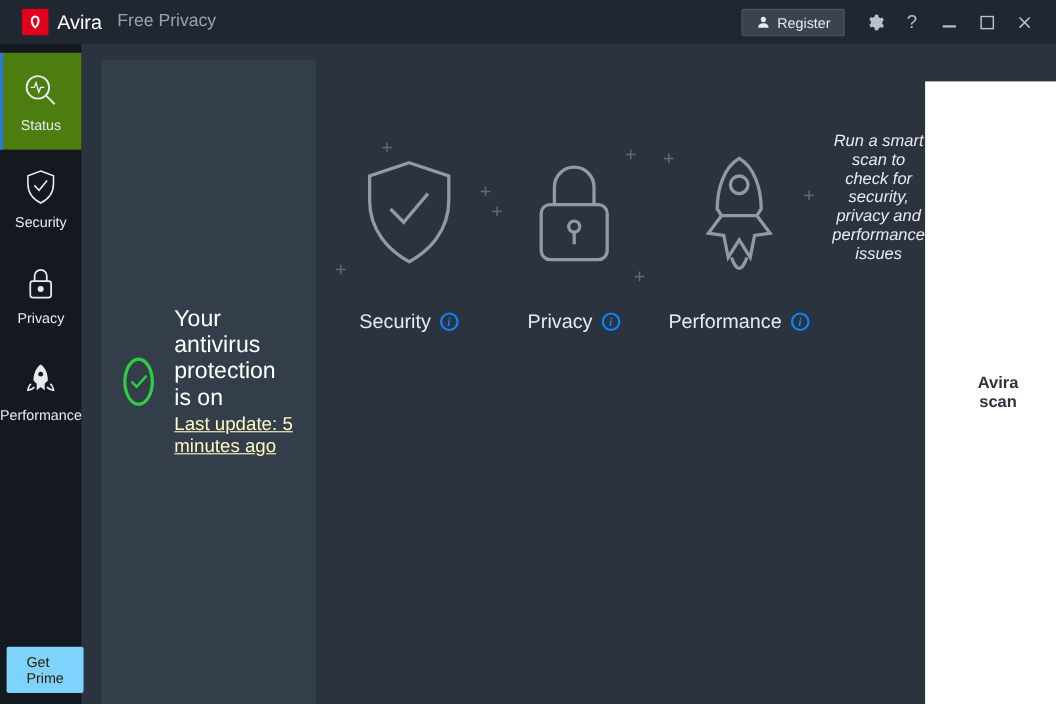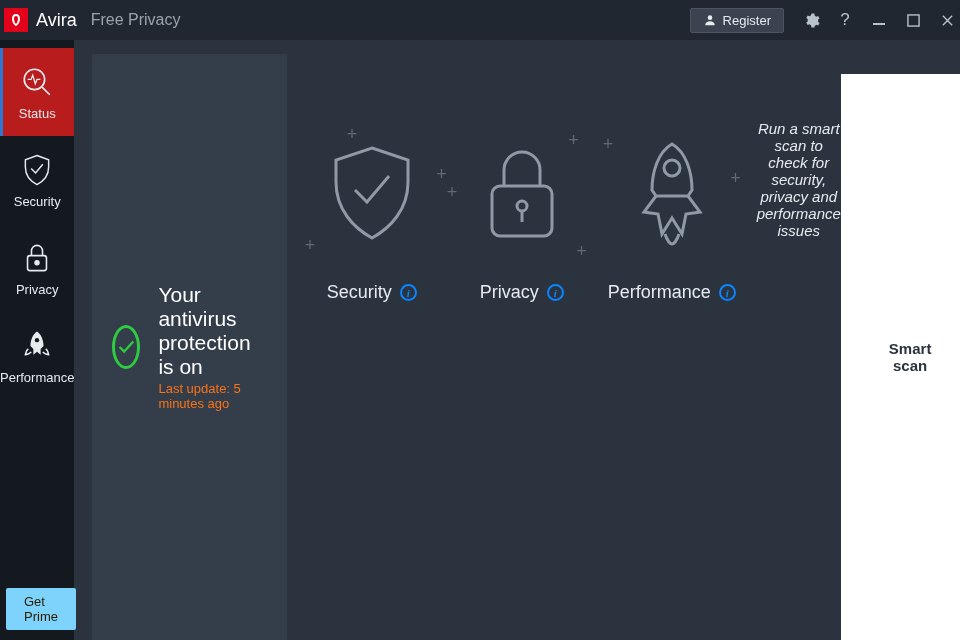--- a/index.html
+++ b/index.html
@@ -1,37 +1,37 @@
 <!DOCTYPE html>
 <html><head>
 <meta charset="utf-8">
 <style>
   * { margin: 0; padding: 0; box-sizing: border-box; font-family: "Segoe UI", Arial, sans-serif; }
   body { width: 960px; height: 640px; background: #2b333e; overflow: hidden; }
-  .titlebar { height: 40px; background: #202730; display: flex; align-items: center; padding: 0 4px; }
+  .titlebar { height: 40px; background: #202730; display: flex; align-items: center; padding: 0 20px; }
   .logo-block { display: flex; align-items: center; gap: 8px; }
   .logo-sq { width: 24px; height: 24px; background: #e3001b; display: flex; align-items: center; justify-content: center; }
   .brand { color: #fff; font-size: 18px; font-weight: 400; }
   .product { color: #9aa3ad; font-size: 16px; margin-left: 6px; }
   .flex-grow { flex: 1; }
   .register-btn { background: #3a434f; border: 1px solid #4a5561; color: #e6ebf0; font-size: 13px; padding: 4px 12px; display: flex; align-items: center; gap: 6px; cursor: pointer; border-radius: 2px; }
   .title-icons { display: flex; align-items: center; gap: 16px; margin-left: 18px; }
   .title-icon { color: #b8c2cc; cursor: pointer; display:flex; align-items:center; justify-content:center; width:18px; height:18px;}
   .app { display: flex; height: 600px; }
   .sidebar { width: 180px; background: #14191f; display: flex; flex-direction: column; padding-top: 8px; position: relative; }
   .side-item { display: flex; flex-direction: column; align-items: center; justify-content: center; color: #e6ebf0; height: 88px; cursor: pointer; font-size: 13px; gap: 6px; position: relative; }
-  .side-item.active { background: #b91c1c; }
+  .side-item.active { background: #4d7c0f; }
   .side-item.active::before { content: ""; position: absolute; left: 0; top: 0; width: 3px; height: 100%; background: #2e78d2; }
   .side-icon { width: 36px; height: 36px; display:flex; align-items:center; justify-content:center; }
   .get-prime { position: absolute; bottom: 10px; left: 6px; background: #7dd3fc; color: #2b1a00; font-size: 13px; padding: 6px 18px; border-radius: 2px; cursor: pointer; }
   .main { flex: 1; background: #2b333e; padding: 14px 13px 0 18px; display: flex; flex-direction: row; }
   .status-banner { background: #343d4a; display: flex; align-items: center; padding: 14px 20px; gap: 18px; }
   .status-circle { width: 44px; height: 44px; border: 3px solid #2ecc40; border-radius: 50%; display: flex; align-items: center; justify-content: center; }
   .status-text-h { color: #fff; font-size: 21px; font-weight: 400; }
-  .status-text-s { color: #f97316; font-size: 13px; margin-top: 2px; }
+  .status-text-s { color: #fef9c3; font-size: 17px; margin-top: 2px; text-decoration: underline; }
   .cards { display: flex; justify-content: space-around; margin-top: 70px; padding: 0 10px; }
   .card { display: flex; flex-direction: column; align-items: center; cursor: pointer; }
   .card-icon-wrap { position: relative; width: 150px; height: 140px; display:flex; align-items:center; justify-content:center; }
   .plus { position: absolute; color: #5e6a76; font-size: 18px; font-weight: 300; }
   .card-label { color: #e6ebf0; font-size: 18px; margin-top: 18px; display: flex; align-items: center; gap: 8px; }
   .info-circle { width: 17px; height: 17px; border: 2px solid #0a84ff; border-radius: 50%; display: flex; align-items: center; justify-content: center; color: #0a84ff; font-size: 11px; font-weight: bold; font-family: Georgia, serif; font-style: italic;}
   .scan-hint { color: #e6ebf0; text-align: center; font-size: 15px; margin-top: 66px; font-style: italic; }
   .scan-btn-wrap { display: flex; justify-content: center; margin-top: 20px; }
   .scan-btn { background: #fff; color: #2b333e; font-size: 15px; font-weight: 600; padding: 14px 48px; border: none; cursor: pointer; }
   svg { display:block; }
@@ -198,17 +198,17 @@
         <div class="card-label">
           <span>Performance</span>
           <span class="info-circle">i</span>
         </div>
       </div>
     </div>
 
     <div class="scan-hint">Run a smart scan to check for security, privacy and performance issues</div>
     <div class="scan-btn-wrap">
       <button class="scan-btn">
-        <span>Smart scan</span>
+        <span>Avira scan</span>
       </button>
     </div>
   </div>
 </div>
 
 </body></html>

